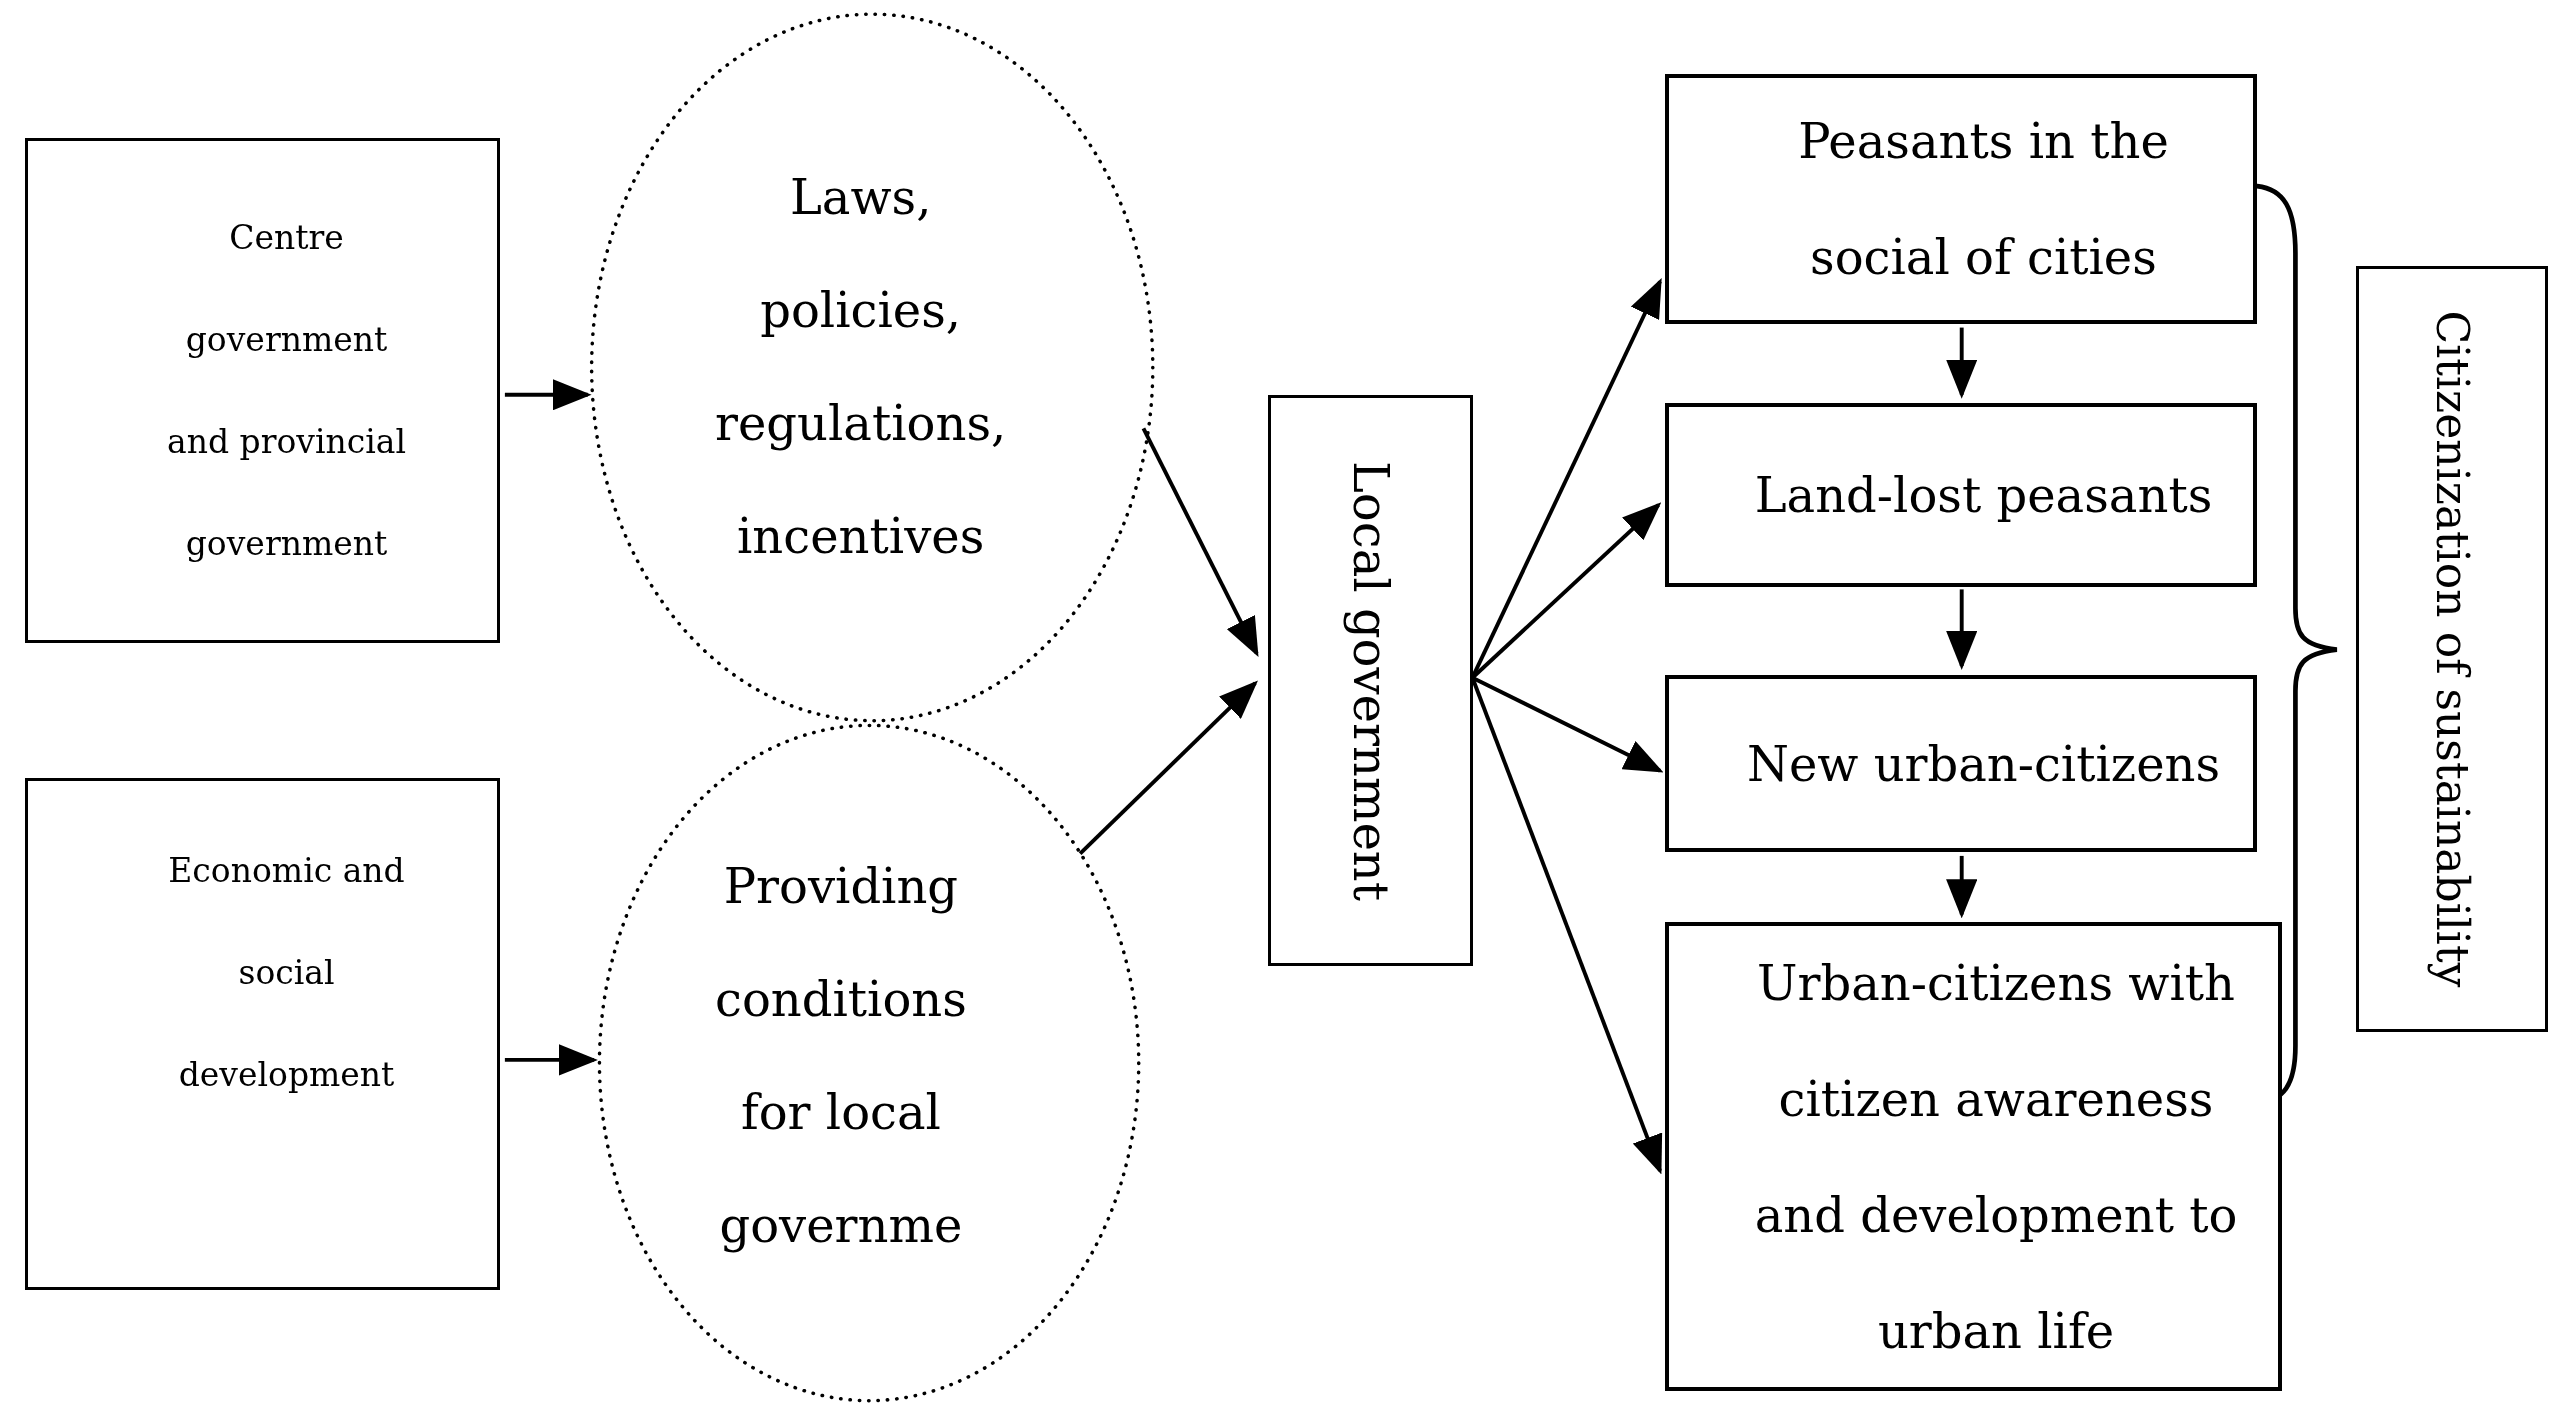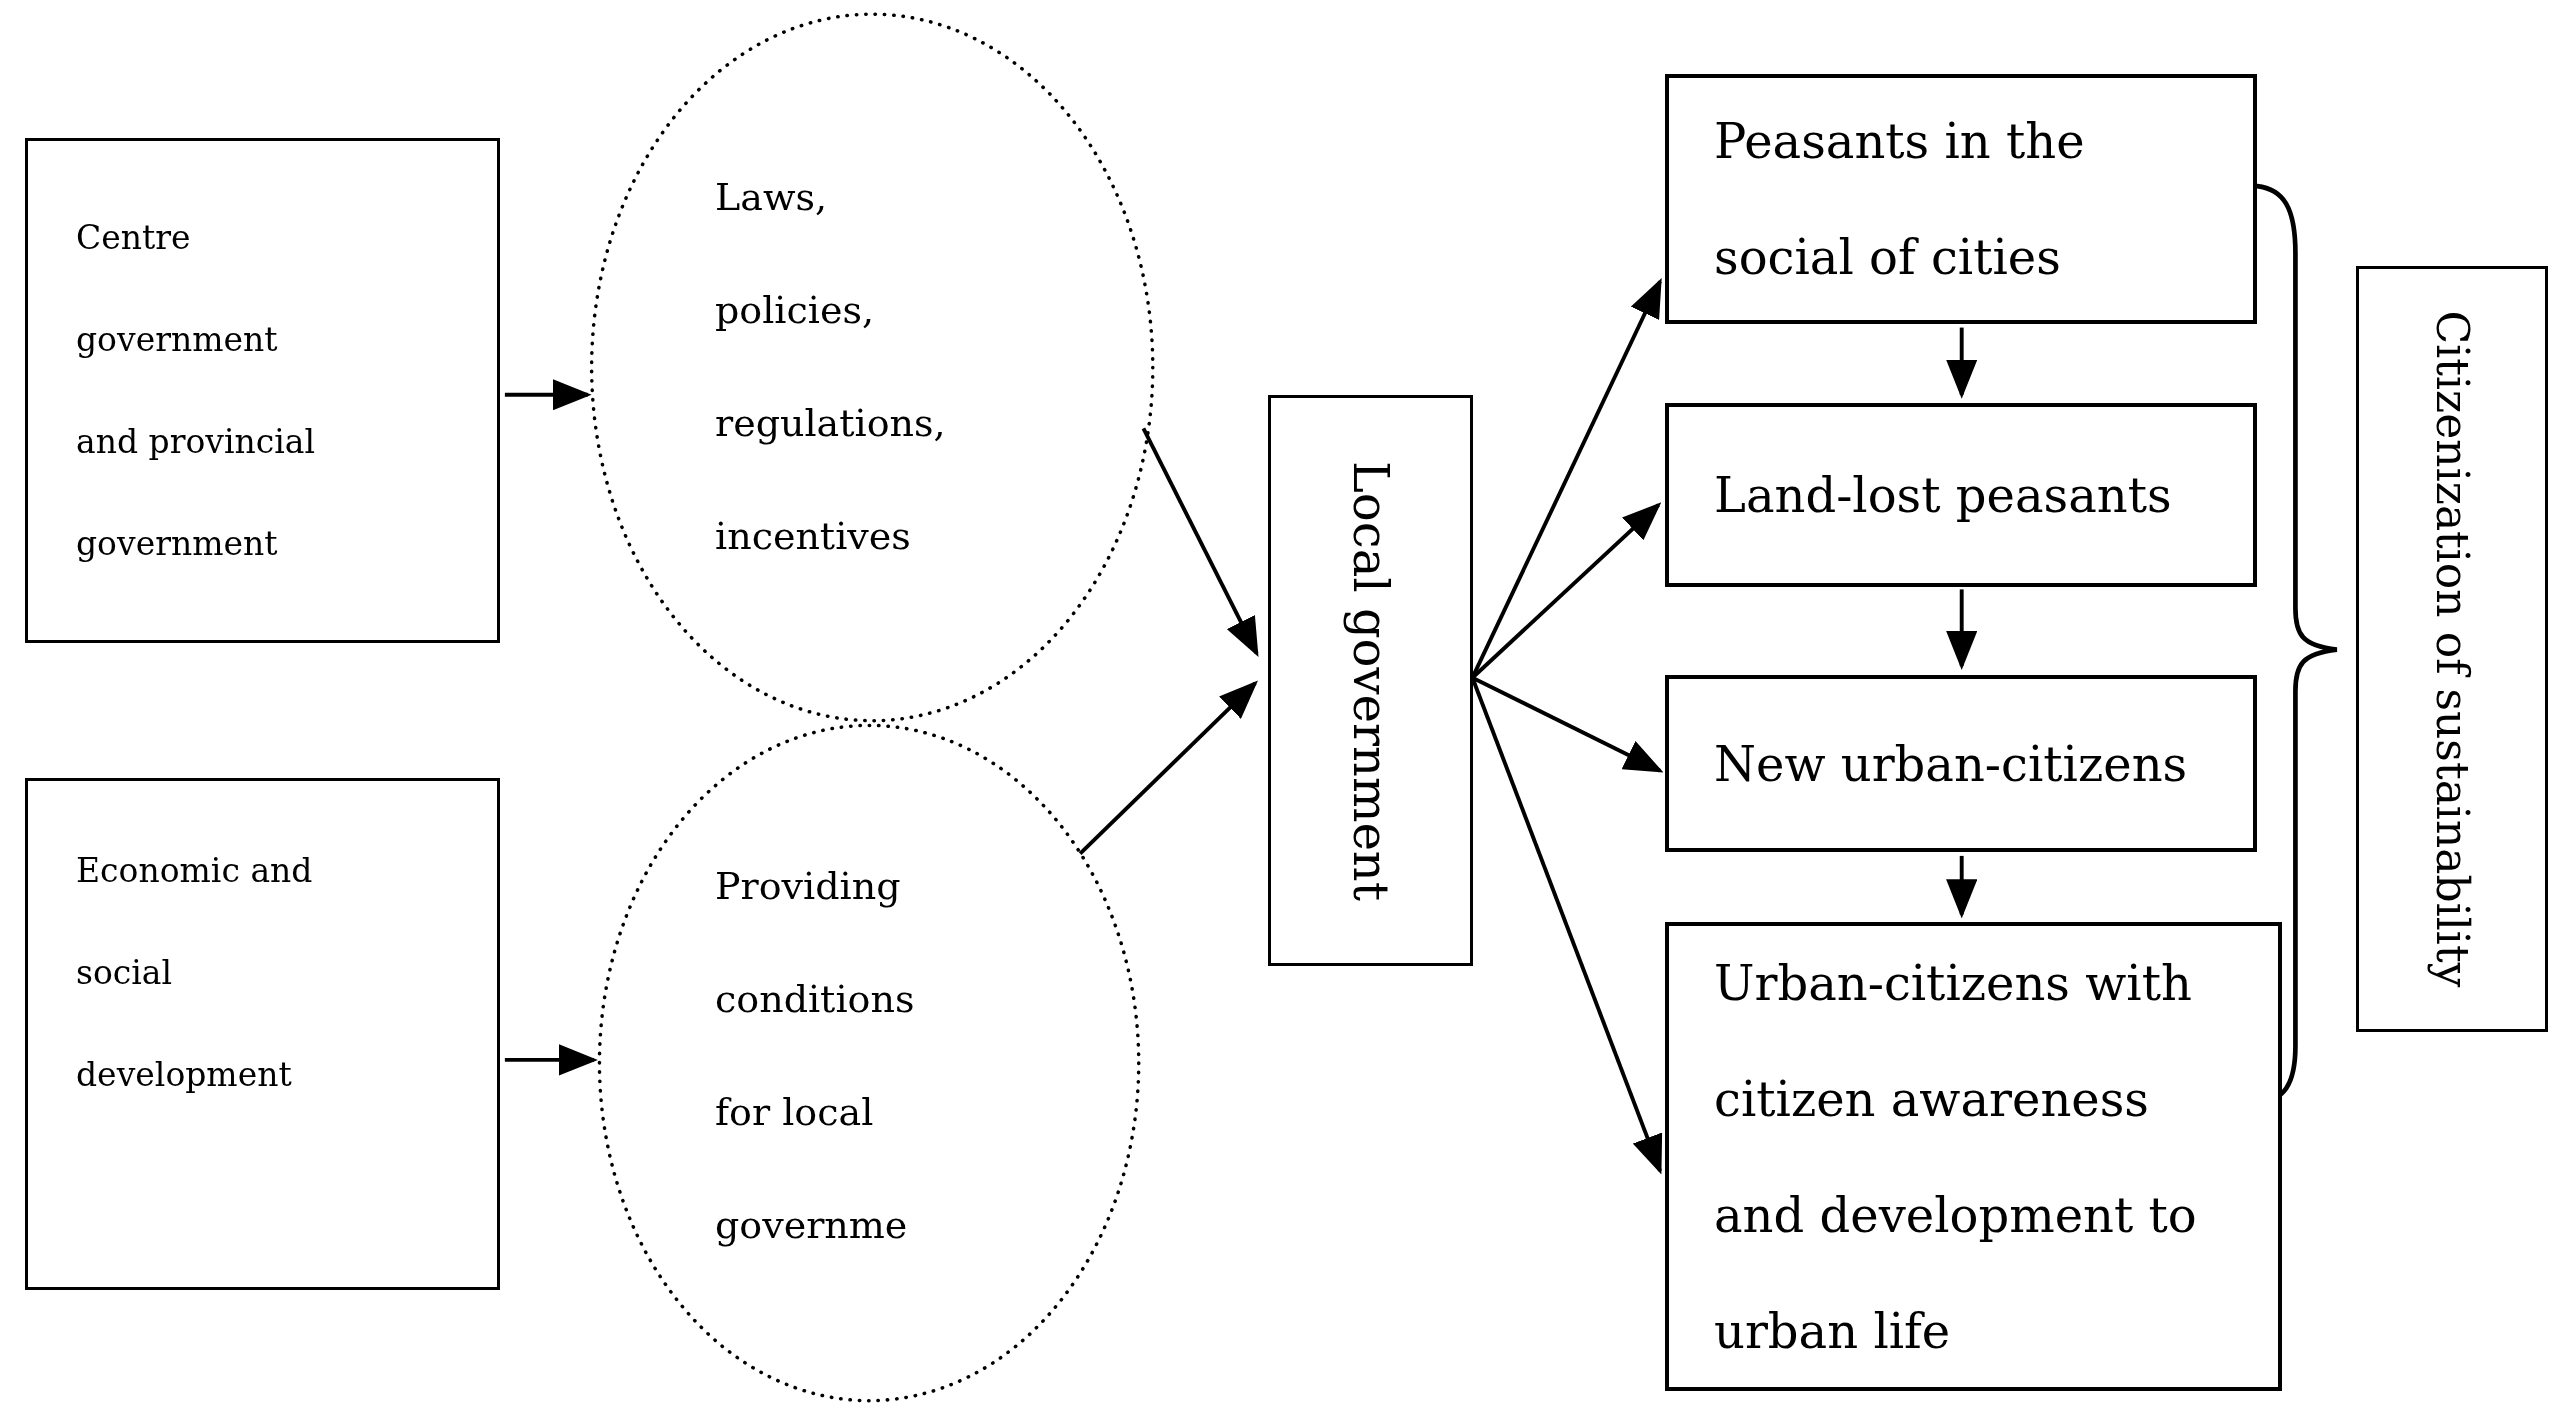--- a/index.html
+++ b/index.html
@@ -24,43 +24,45 @@
     height: 1407px;
   }
   .box {
     position: absolute;
     box-sizing: border-box;
     border: 3.9px solid #000000;
     background: #ffffff;
     display: flex;
     flex-direction: column;
     justify-content: center;
+    align-items: center;
   }
   .box.thick { border-width: 4.7px; }
   .line {
     font-size: 33px;
     line-height: 102px;
     padding-left: 48px;
     white-space: nowrap;
   }
   .rline {
     font-size: 48px;
     line-height: 116px;
     padding-left: 45px;
     white-space: nowrap;
   }
   .ellipse-text {
     position: absolute;
     display: flex;
     flex-direction: column;
   }
   .eline {
-    font-size: 38px;
+    font-size: 48px;
     line-height: 113px;
     white-space: nowrap;
+    text-align: center;
   }
   .vbox { overflow: visible; }
   .vtext {
     position: absolute;
     left: 50%;
     top: 50%;
     transform: translate(-50%, -50%) rotate(90deg);
     white-space: nowrap;
     font-size: 48px;
   }

